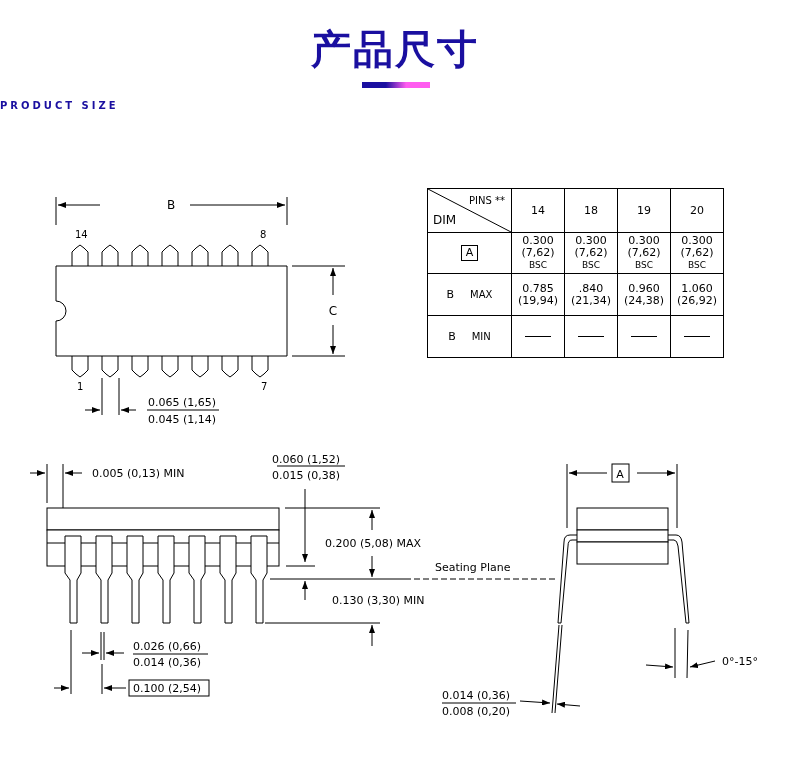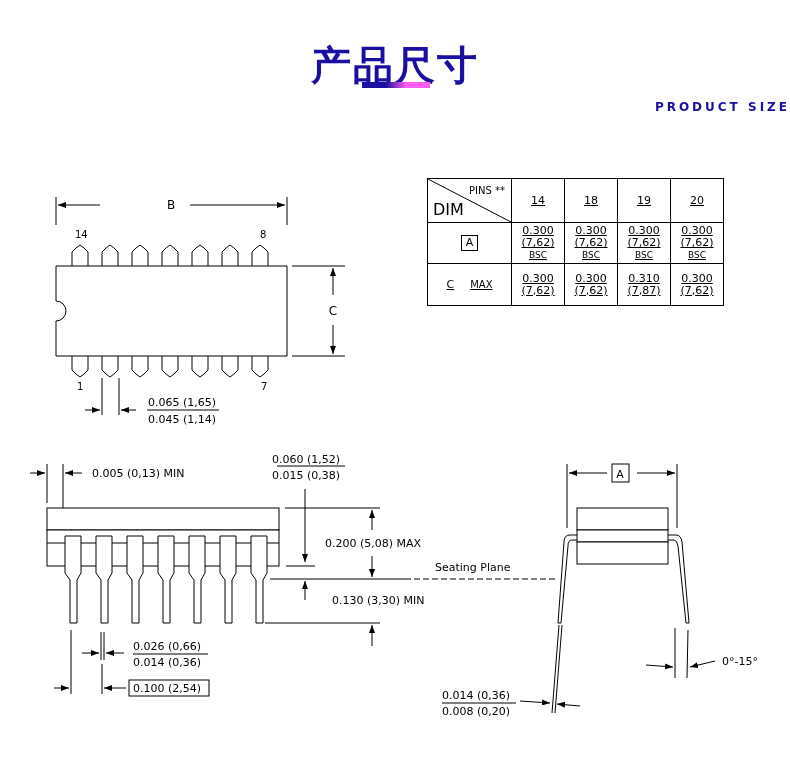--- a/index.html
+++ b/index.html
@@ -1,22 +1,22 @@
 <!DOCTYPE html>
 <html><head>
 <meta charset="utf-8">
 <style>
   html, body { margin:0; padding:0; background:#ffffff; }
   body { width:790px; height:781px; position:relative; overflow:hidden; font-family:"DejaVu Sans", sans-serif; color:#000; }
-  .title { position:absolute; left:0; width:790px; top:22px; text-align:center; font-size:40px; font-weight:bold; color:#1a0fa0; letter-spacing:2px; font-family:"DejaVu Sans", sans-serif;margin-top:16px; }
+  .title { position:absolute; left:0; width:790px; top:22px; text-align:center; font-size:40px; font-weight:bold; color:#1a0fa0; letter-spacing:2px; font-family:"DejaVu Sans", sans-serif; }
   .title-bar { position:absolute; left:362px; top:82px; width:68px; height:6px; background:linear-gradient(90deg,#1a0fa0 0%,#1a0fa0 35%,#ff5cf0 65%,#ff5cf0 100%); }
-  .subtitle { position:absolute; left:0; width:790px; top:100px; text-align:right; font-size:12px; font-weight:bold; color:#1a0fa0; letter-spacing:3px; }
+  .subtitle { position:absolute; left:0; width:790px; top:100px; text-align:left; font-size:10px; font-weight:bold; color:#1a0fa0; letter-spacing:3px; }
   svg { position:absolute; left:0; top:0; }
   svg text { font-family:"DejaVu Sans", sans-serif; fill:#000; }
-  table.dim { position:absolute; left:427px; top:178px; border-collapse:collapse; font-size:11px;text-decoration:underline; }
+  table.dim { position:absolute; left:427px; top:188px; border-collapse:collapse; font-size:11px; }
   table.dim td { border:1.5px solid #000; text-align:center; vertical-align:middle; padding:0; line-height:12px; }
   .hdr-cell { width:83px; height:43px; position:relative; }
   .pin-cell { width:52px; }
   .row-a td { height:40px; }
   .row td { height:41px; }
   .boxA { display:inline-block; border:1px solid #000; padding:1px 4px; font-size:11px; }
   .dash { display:inline-block; width:26px; border-top:1px solid #000; vertical-align:middle; }
 </style>
 </head>
 <body>
@@ -158,21 +158,21 @@
 </svg>
 
 <table class="dim">
   <tbody>
       <tr>
     <td class="hdr-cell">
       <svg width="83" height="43" style="position:absolute;left:0;top:0">
         <line x1="0" y1="0" x2="83" y2="43" stroke="#000" stroke-width="1"></line>
       </svg>
       <span style="position:absolute;right:6px;top:6px;font-size:10px">PINS **</span>
-      <span style="position:absolute;left:5px;bottom:6px;font-size:16px">DIM</span>
+      <span style="position:absolute;left:5px;bottom:6px;font-size:12px">DIM</span>
     </td>
     <td class="pin-cell">14</td>
     <td class="pin-cell">18</td>
     <td class="pin-cell">19</td>
     <td class="pin-cell">20</td>
   </tr>
   </tbody>
     <tbody id="tbody">
       <tr class="row-a">
         <td><span class="boxA">A</span></td>
@@ -191,32 +191,39 @@
           <div>(7,62)</div>
           <div style="font-size: 9px;">BSC</div>
         </td>
         <td>
           <div>0.300</div>
           <div>(7,62)</div>
           <div style="font-size: 9px;">BSC</div>
         </td>
       </tr>
       <tr class="row">
-        <td><span>C</span><span style="margin-left: 16px; font-size: 10px;">MAX</span></td>
-        <td>
-          <div>0.300</div>
-          <div>(7,62)</div>
-        </td>
-        <td>
-          <div>0.300</div>
-          <div>(7,62)</div>
-        </td>
-        <td>
-          <div>0.310</div>
-          <div>(7,87)</div>
-        </td>
-        <td>
-          <div>0.300</div>
-          <div>(7,62)</div>
-        </td>
+        <td><span>B</span><span style="margin-left: 16px; font-size: 10px;">MAX</span></td>
+        <td>
+          <div>0.785</div>
+          <div>(19,94)</div>
+        </td>
+        <td>
+          <div>.840</div>
+          <div>(21,34)</div>
+        </td>
+        <td>
+          <div>0.960</div>
+          <div>(24,38)</div>
+        </td>
+        <td>
+          <div>1.060</div>
+          <div>(26,92)</div>
+        </td>
+      </tr>
+      <tr class="row">
+        <td><span>B</span><span style="margin-left: 16px; font-size: 10px;">MIN</span></td>
+        <td><span class="dash"></span></td>
+        <td><span class="dash"></span></td>
+        <td><span class="dash"></span></td>
+        <td><span class="dash"></span></td>
       </tr>
     </tbody>
 </table>
 
 </body></html>

